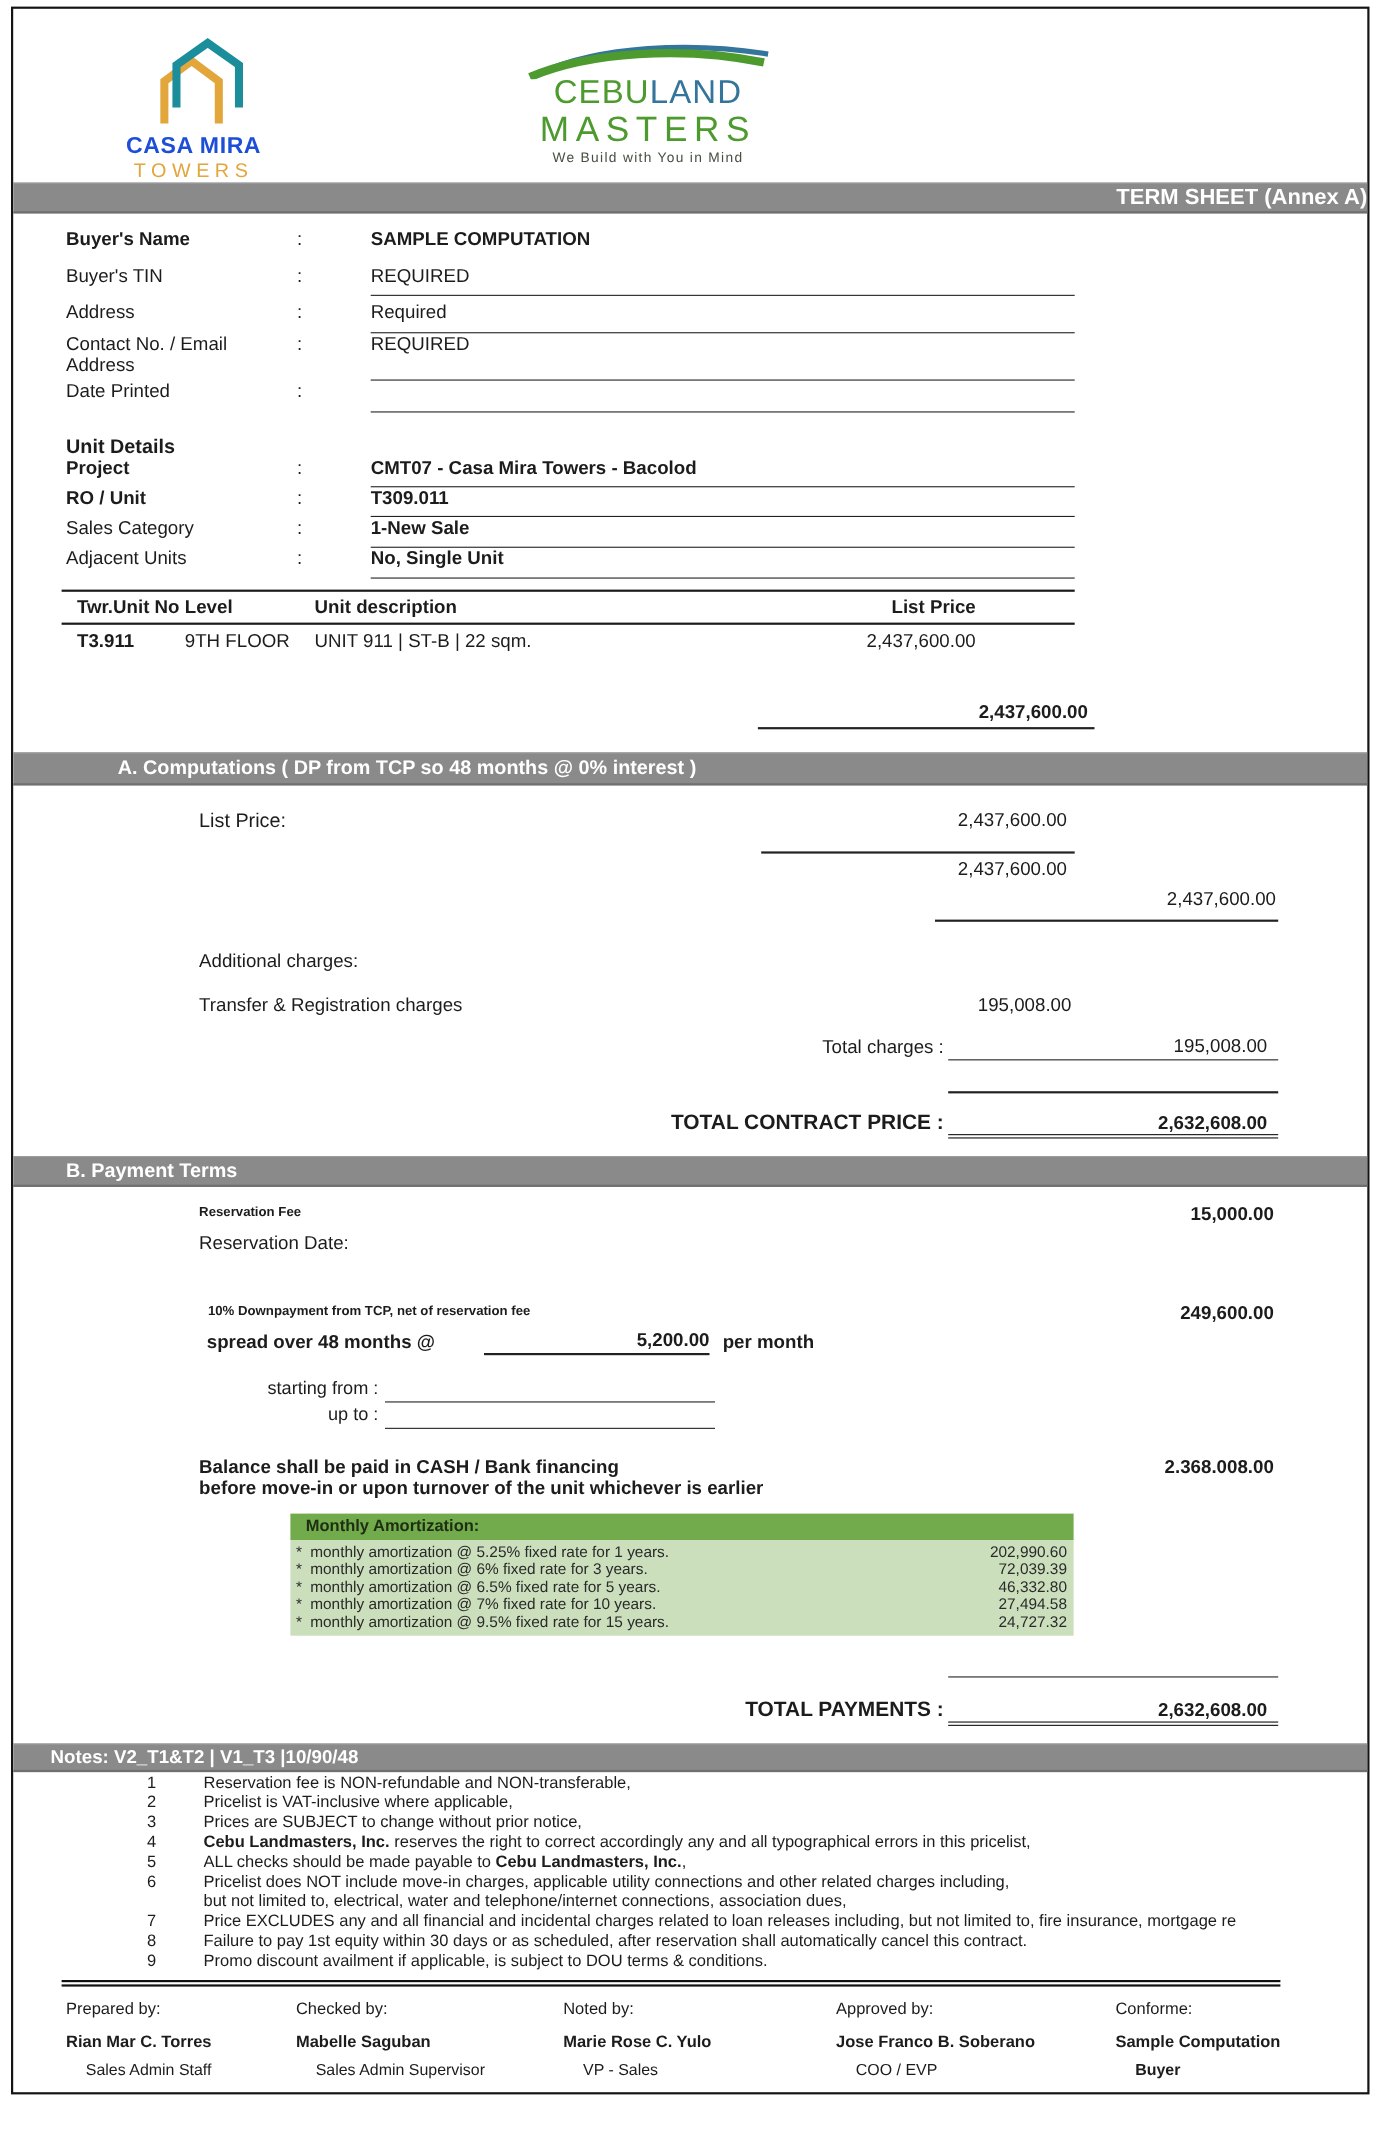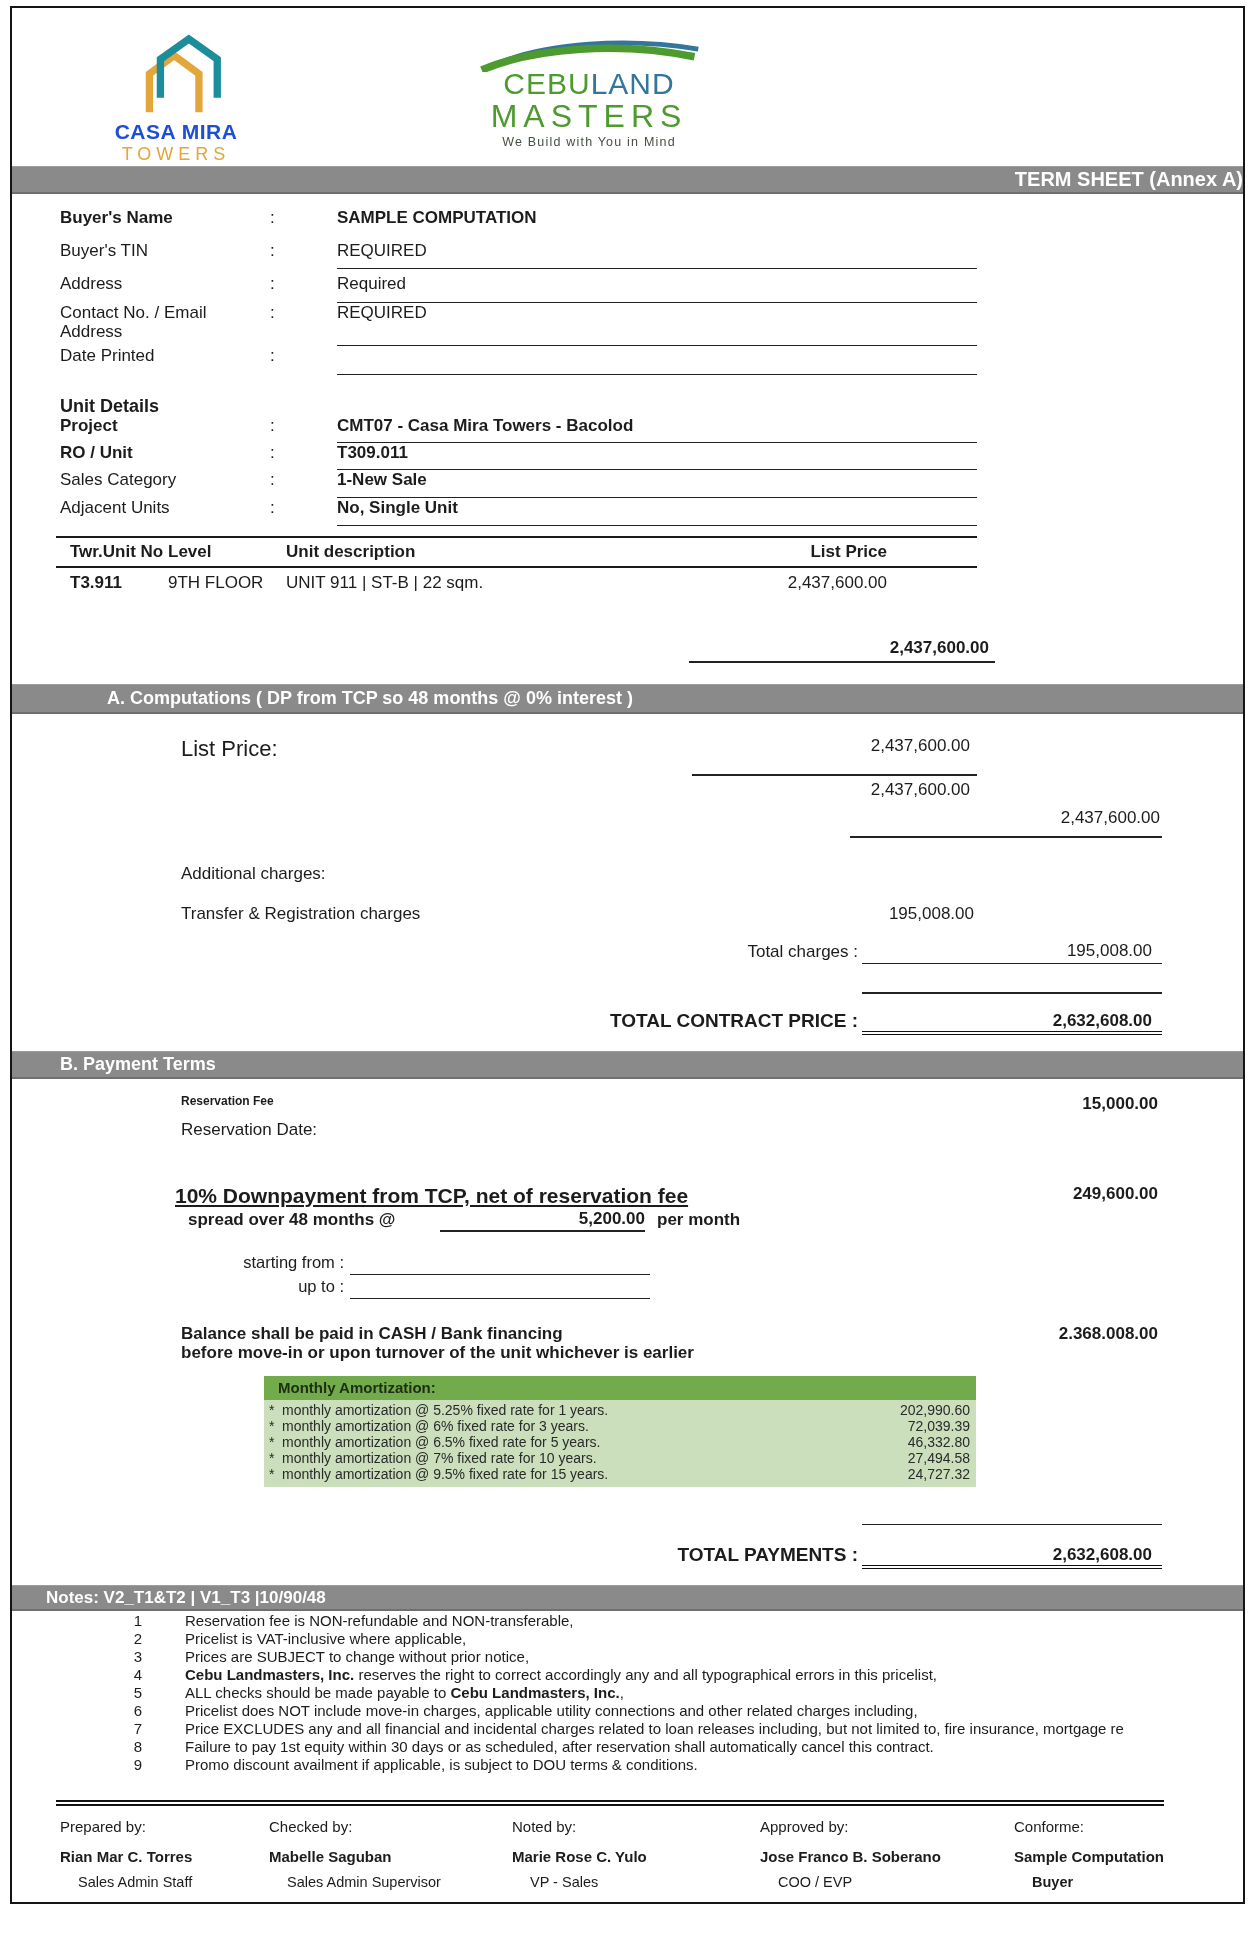--- a/index.html
+++ b/index.html
@@ -160,21 +160,21 @@
           </div>
         </div>
     </div>
 
     <div class="abs amt" style="left:677px;top:630px;width:306px;height:25px;border-bottom:2px solid #222;font-weight:700;padding-right:6px;box-sizing:border-box;">2,437,600.00</div>
 
     <div class="gbar" style="top:676px;height:30px;font-size:18px;padding-left:95px;">
       <span>A. Computations ( DP from TCP so 48 months @ 0% interest )</span>
     </div>
 
-    <div class="abs" style="left:169px;top:728px;font-size:22px;">List Price:</div>
+    <div class="abs" style="left:169px;top:728px;font-size:18px;">List Price:</div>
     <div class="abs amt" style="left:716px;top:728px;width:242px;">2,437,600.00</div>
 
     <div class="abs" style="left:680px;top:766px;width:285px;border-top:2px solid #222;"></div>
     <div class="abs amt" style="left:716px;top:772px;width:242px;">2,437,600.00</div>
 
     <div class="abs amt" style="left:905px;top:800px;width:243px;">2,437,600.00</div>
     <div class="abs" style="left:838px;top:828px;width:312px;border-top:2px solid #222;"></div>
 
     <div class="abs" style="left:169px;top:856px;font-size:17px;">Additional charges:</div>
 
@@ -190,21 +190,21 @@
     <div class="abs amt b dblu" style="left:850px;top:1000px;width:300px;height:27px;padding-right:10px;box-sizing:border-box;line-height:26px;">2,632,608.00</div>
 
     <div class="gbar" style="top:1043px;height:28px;font-size:18px;padding-left:48px;">
       <span>B. Payment Terms</span>
     </div>
 
     <div class="abs b" style="left:169px;top:1086px;font-size:12px;">Reservation Fee</div>
     <div class="abs amt b" style="left:905px;top:1086px;width:241px;">15,000.00</div>
     <div class="abs" style="left:169px;top:1112px;font-size:17px;">Reservation Date:</div>
 
-    <div class="abs b" style="left:163px;top:1176px;font-size:21px;text-decoration:underline;">10% Downpayment from TCP, net of reservation fee</div>
+    <div class="abs b" style="left:177px;top:1176px;font-size:12px;">10% Downpayment from TCP, net of reservation fee</div>
     <div class="abs amt b" style="left:905px;top:1176px;width:241px;">249,600.00</div>
 
     <div class="abs b" style="left:176px;top:1202px;font-size:17px;">spread over 48 months  @</div>
     <div class="abs b" style="left:428px;top:1198px;width:205px;height:26px;border-bottom:2px solid #222;text-align:right;font-size:17px;line-height:26px;box-sizing:border-box;">5,200.00</div>
     <div class="abs b" style="left:645px;top:1202px;font-size:17px;">per month</div>
 
     <div class="abs" style="left:150px;top:1245px;width:182px;text-align:right;font-size:16.5px;">starting from :</div>
     <div class="abs" style="left:338px;top:1243px;width:300px;height:23px;border-bottom:1.5px solid #222;"></div>
     <div class="abs" style="left:150px;top:1269px;width:182px;text-align:right;font-size:16.5px;">up to :</div>
     <div class="abs" style="left:338px;top:1267px;width:300px;height:23px;border-bottom:1.5px solid #222;"></div>
@@ -271,20 +271,24 @@
           <span class="note-num">4</span>
           <span class="note-txt"><b>Cebu Landmasters, Inc.</b><span> reserves the right to correct accordingly any and all typographical errors in this pricelist,</span></span>
         </div>
         <div class="note-line">
           <span class="note-num">5</span>
           <span class="note-txt"><span>ALL checks should be made payable to </span><b>Cebu Landmasters, Inc.</b><span>,</span></span>
         </div>
         <div class="note-line">
           <span class="note-num">6</span>
           <span class="note-txt"><span>Pricelist does NOT include move-in charges, applicable utility connections and other related charges including,</span></span>
+        </div>
+        <div class="note-line">
+          <span class="note-num"></span>
+          <span class="note-txt"><span> but not limited to, electrical, water and telephone/internet connections, association dues,</span></span>
         </div>
         <div class="note-line">
           <span class="note-num">7</span>
           <span class="note-txt"><span>Price EXCLUDES any and all financial and incidental charges related to loan releases including, but not limited to, fire insurance, mortgage re</span></span>
         </div>
         <div class="note-line">
           <span class="note-num">8</span>
           <span class="note-txt"><span>Failure to pay 1st equity within 30 days or as scheduled, after reservation shall automatically cancel this contract.</span></span>
         </div>
         <div class="note-line">

